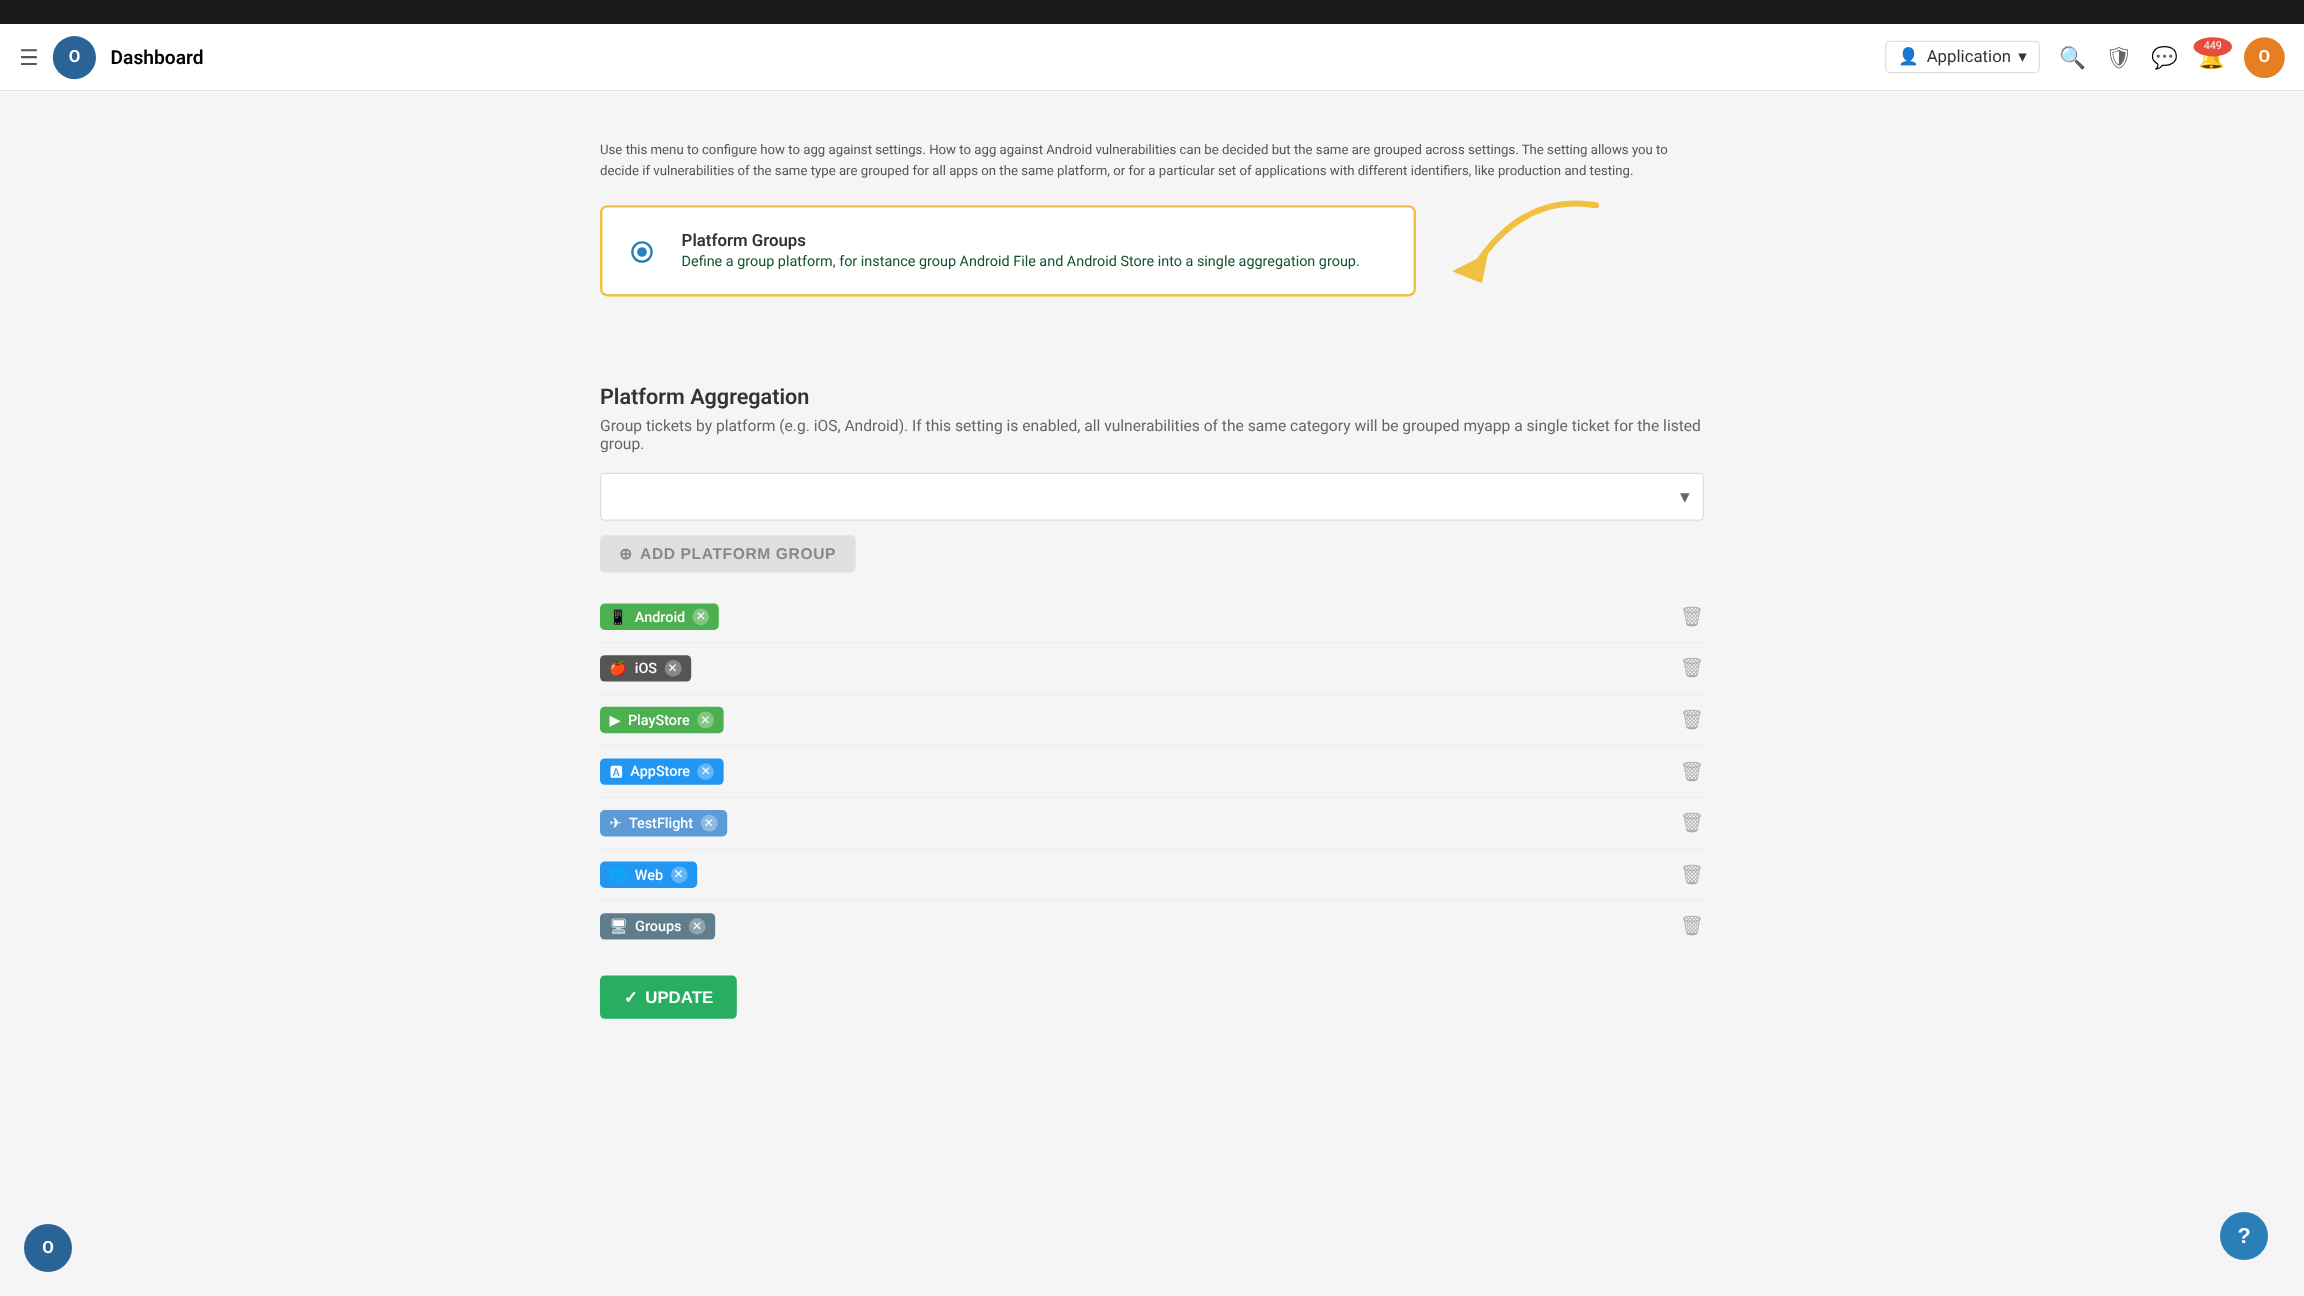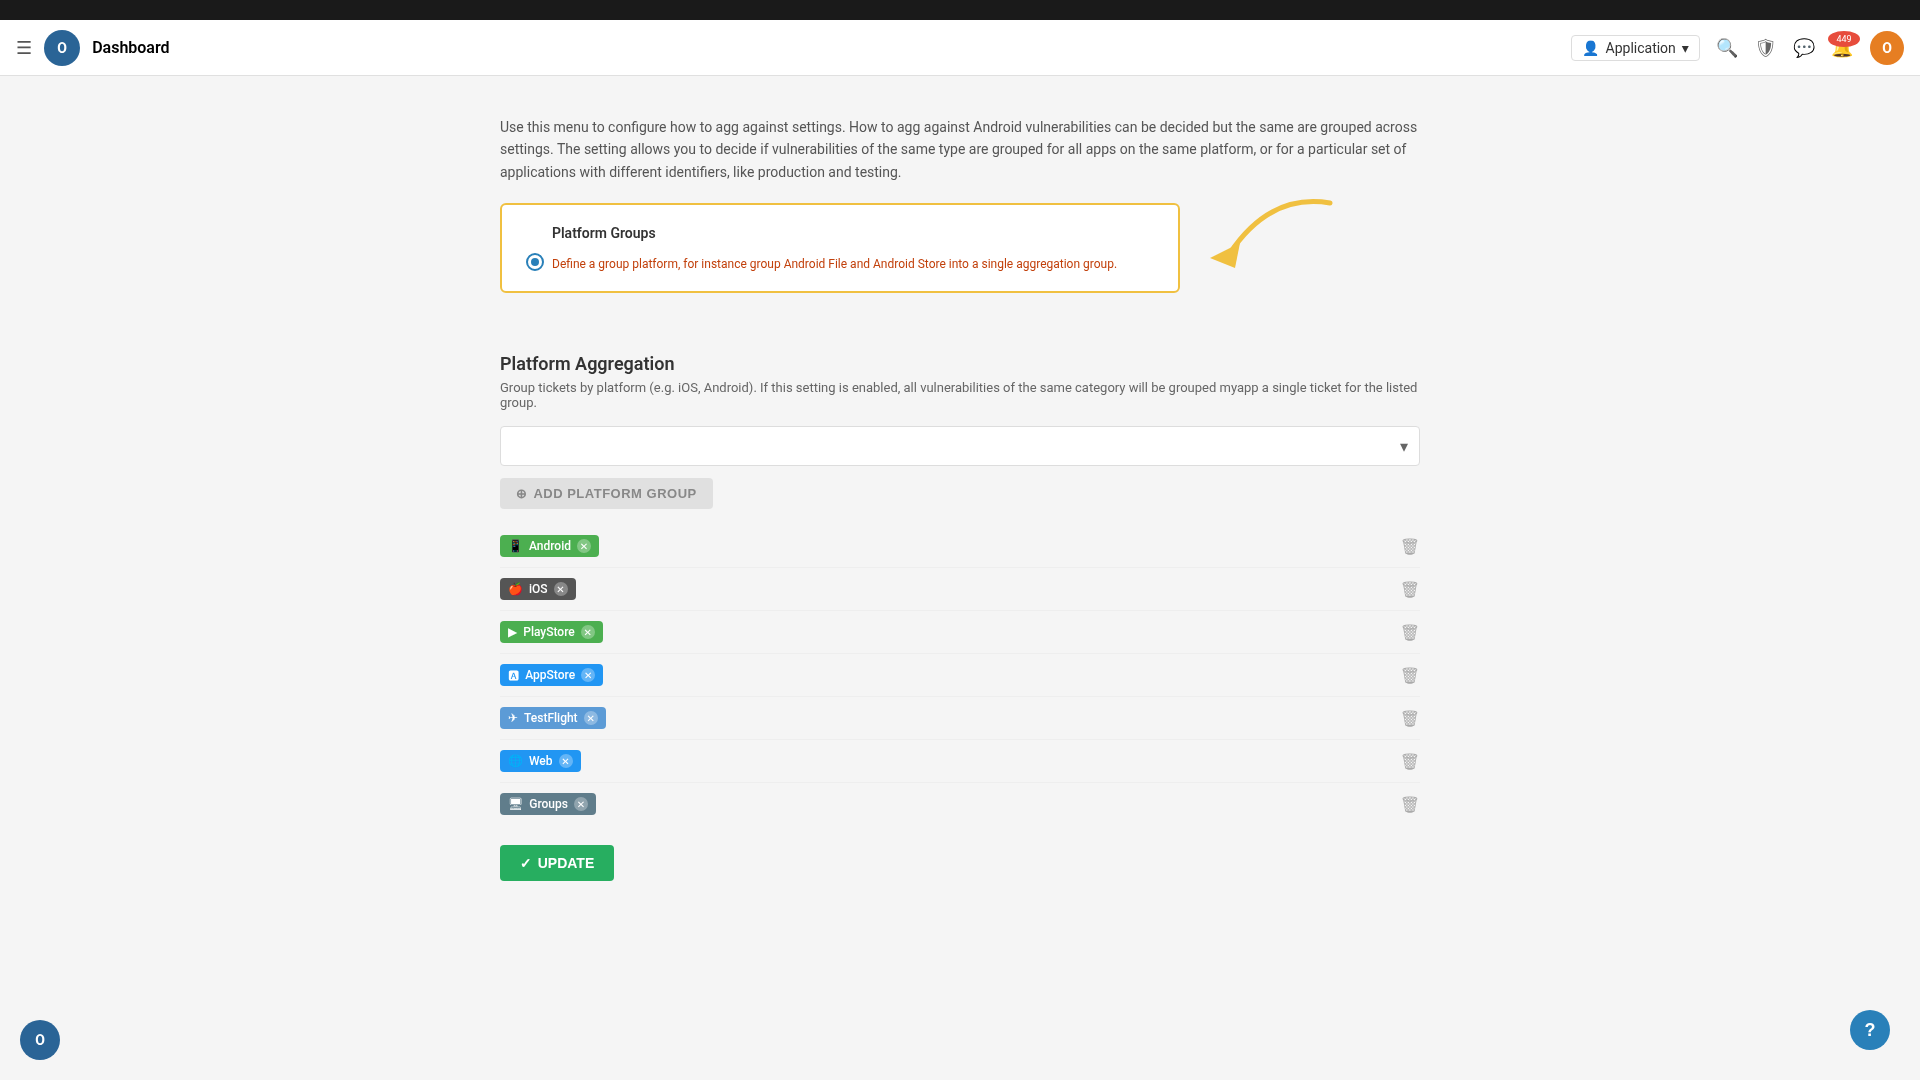--- a/index.html
+++ b/index.html
@@ -45,50 +45,50 @@
       border-radius: 50%; width: 32px; height: 16px;
       display: flex; align-items: center; justify-content: center;
     }
     .avatar {
       width: 34px; height: 34px; border-radius: 50%;
       background: #e67e22; display: flex; align-items: center; justify-content: center;
       color: white; font-weight: bold; font-size: 14px; cursor: pointer;
     }
 
     
-    .intro-text { font-size: 14px; color: #555; line-height: 1.6; margin-bottom: 20px; }
+    .intro-text { font-size: 11px; color: #555; line-height: 1.6; margin-bottom: 20px; }
 
     
     .highlight-box {
       border: 2px solid #f0c040;
       border-radius: 6px;
       background: #fff;
       padding: 20px 24px;
       margin-bottom: 24px;
       position: relative;
       display: inline-block;
       width: 680px;
     }
-    .radio-option { display: flex; align-items: flex-end; gap: 8px; margin-bottom: 14px; }
+    .radio-option { display: flex; align-items: center; gap: 24px; margin-bottom: 14px; }
     .radio-option:last-child { margin-bottom: 0; }
     .radio-circle {
       width: 18px; height: 18px; border-radius: 50%;
       border: 2px solid #2980b9;
       display: flex; align-items: center; justify-content: center;
       flex-shrink: 0; margin-top: 1px; cursor: pointer;
     }
     .radio-circle.selected::after {
       content: '';
       width: 8px; height: 8px;
       border-radius: 50%;
       background: #2980b9;
     }
     .radio-circle.unselected { border-color: #bbb; }
     .radio-label { font-size: 14px; font-weight: 600; color: #333; }
-    .radio-desc { font-size: 12px; color: #c2410c; margin-top: 16px; }
+    .radio-desc { font-size: 12px; color: #14532d; margin-top: 2px; }
 
     
     .section-title { font-size: 18px; font-weight: 600; color: #333; margin-bottom: 6px; }
     .section-desc { font-size: 13px; color: #666; margin-bottom: 16px; }
     .dropdown-wrapper {
       position: relative;
       flex: 1;
     }
     .dropdown-wrapper select {
       width: 100%; height: 40px;

